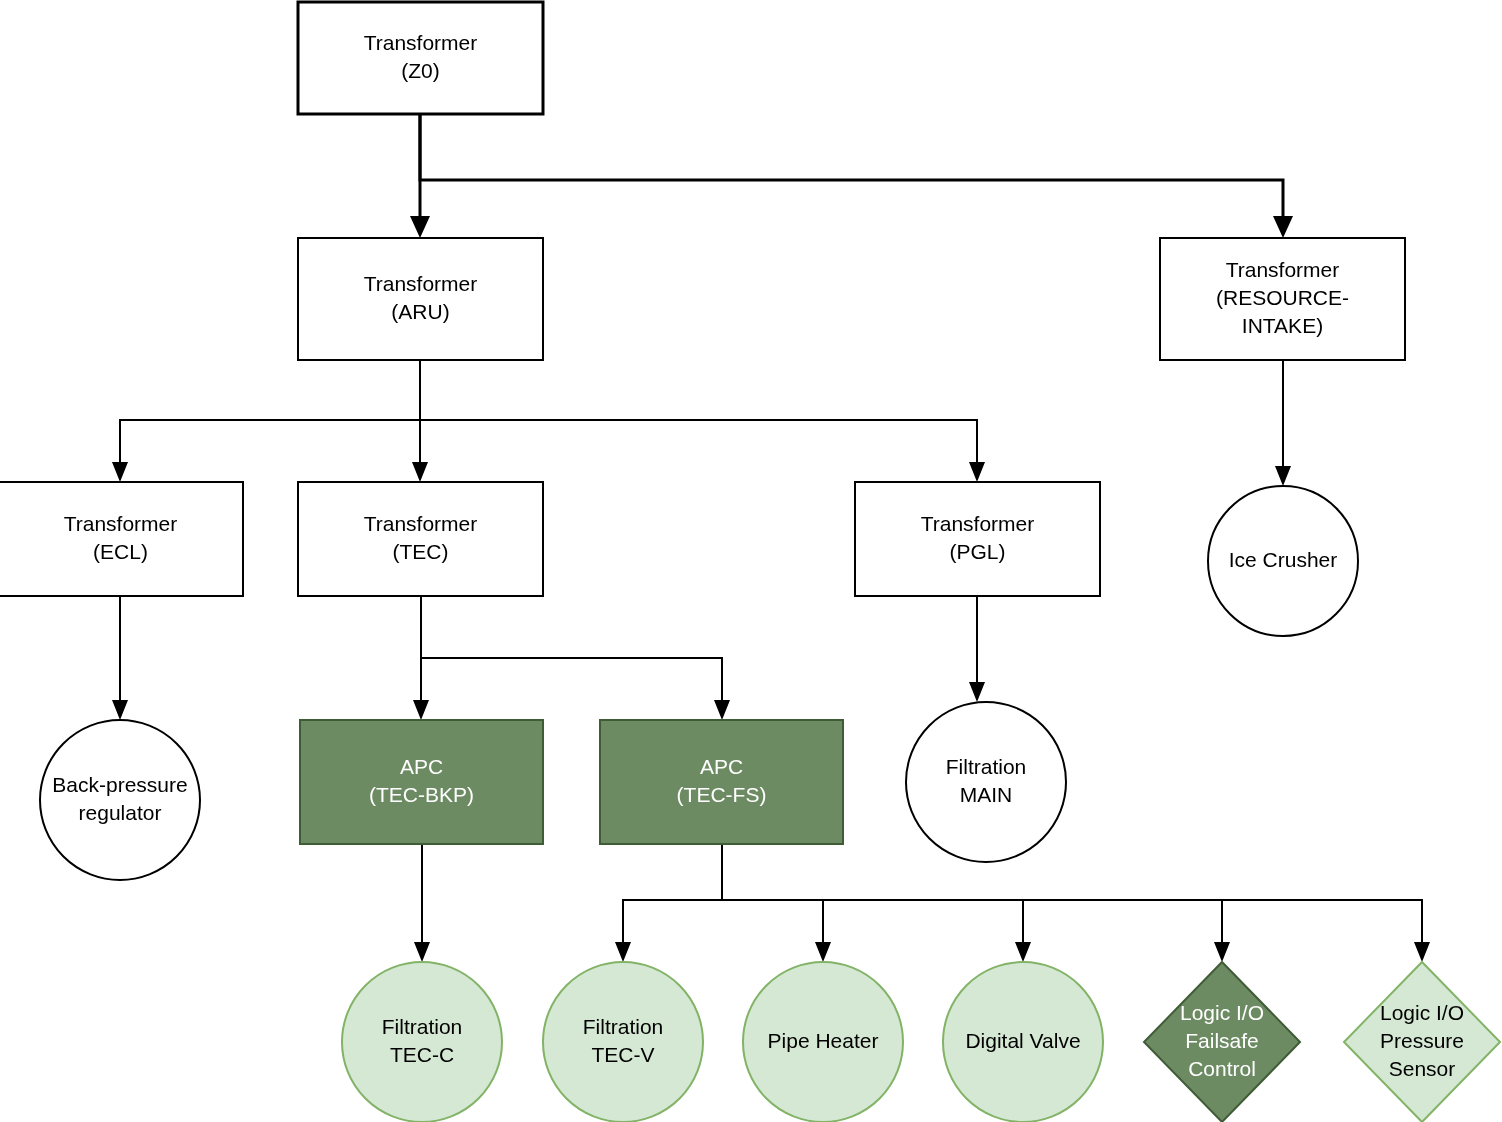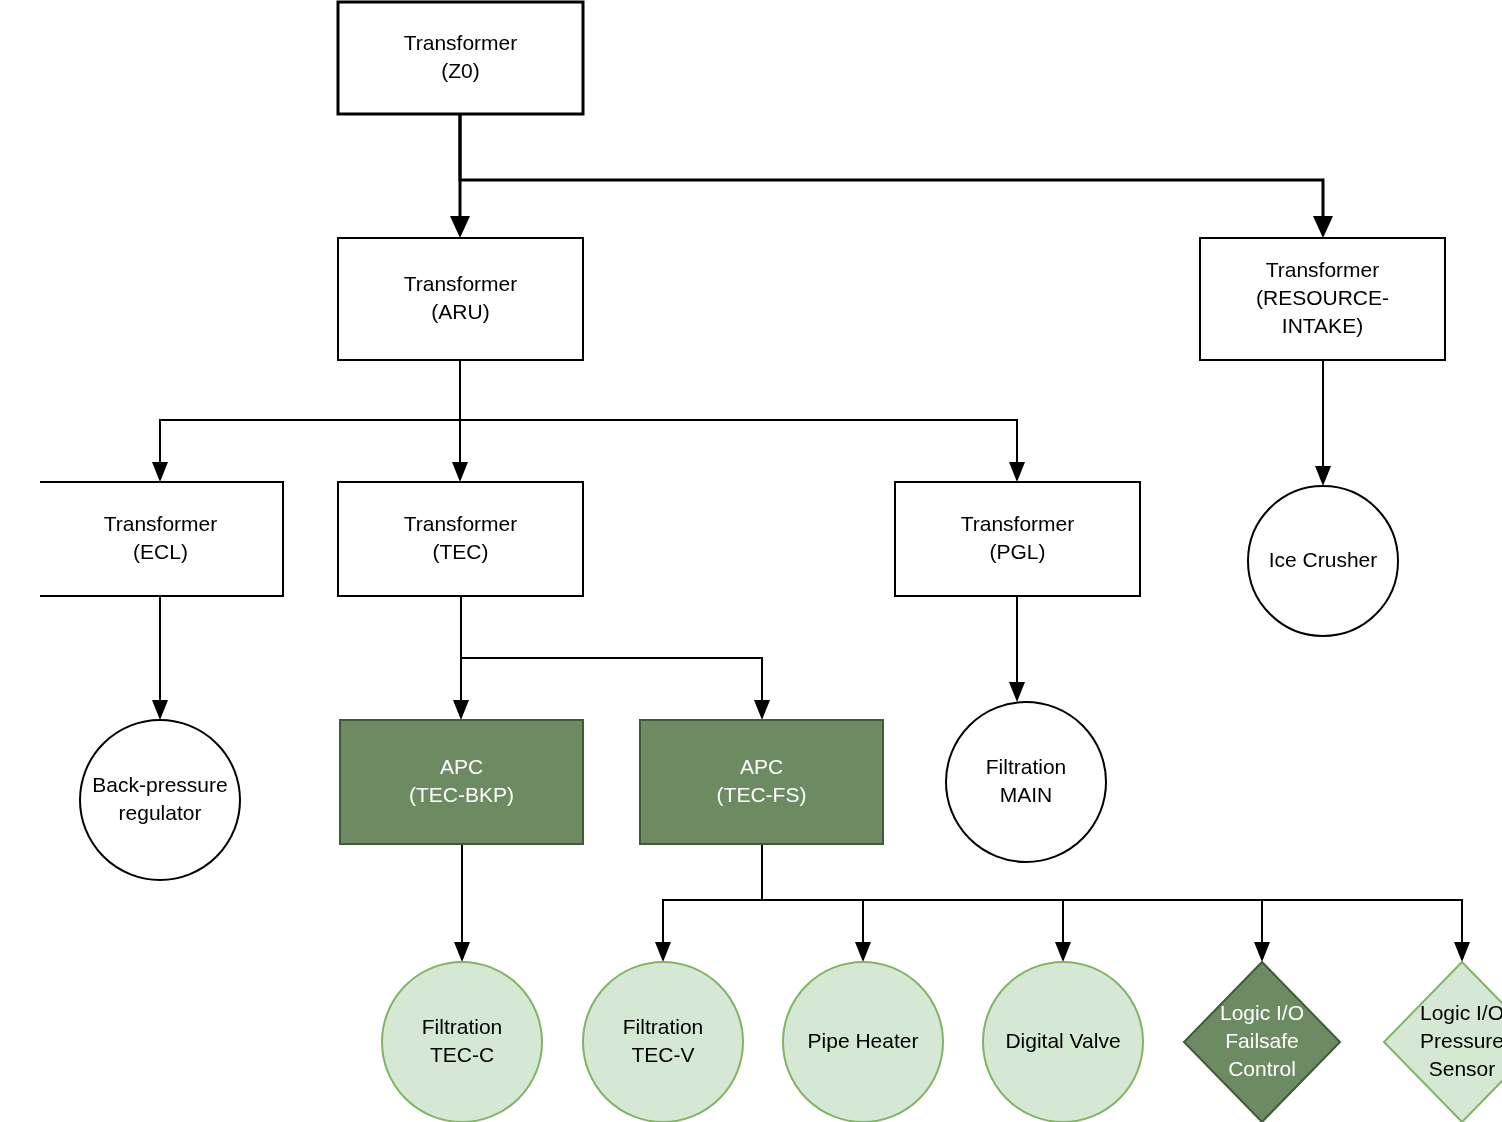--- a/index.html
+++ b/index.html
@@ -11,21 +11,20 @@
   body {
     width: 1502px;
     height: 1122px;
     font-family: "Liberation Sans", sans-serif;
     overflow: hidden;
   }
   #diagram-root {
     position: relative;
     width: 1258px;
     height: 1122px;
-    margin-left: 40px;
   }
   svg#diagram-svg {
     display: block;
     width: 1502px;
     height: 1122px;
   }
   .node-shape {
     stroke-linejoin: miter;
   }
   .node-label {

